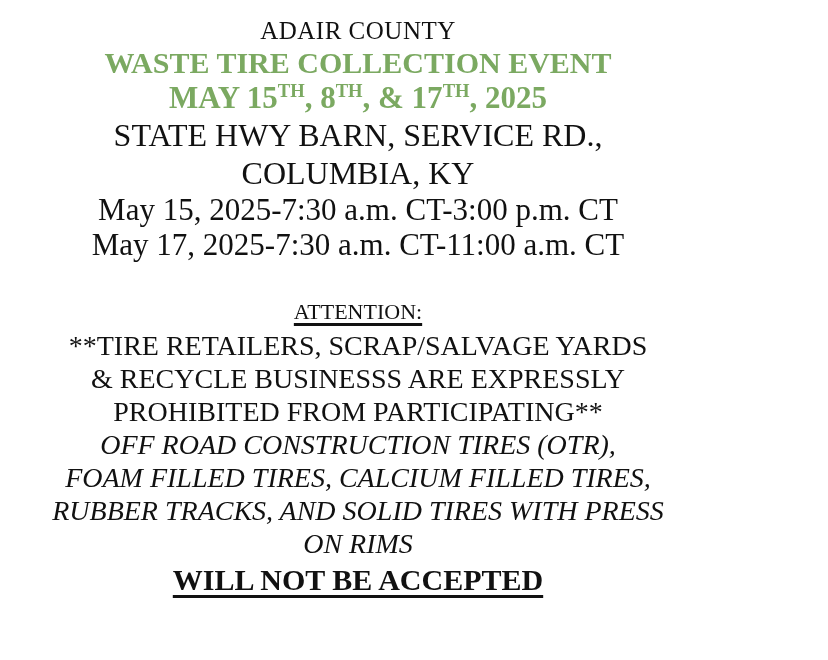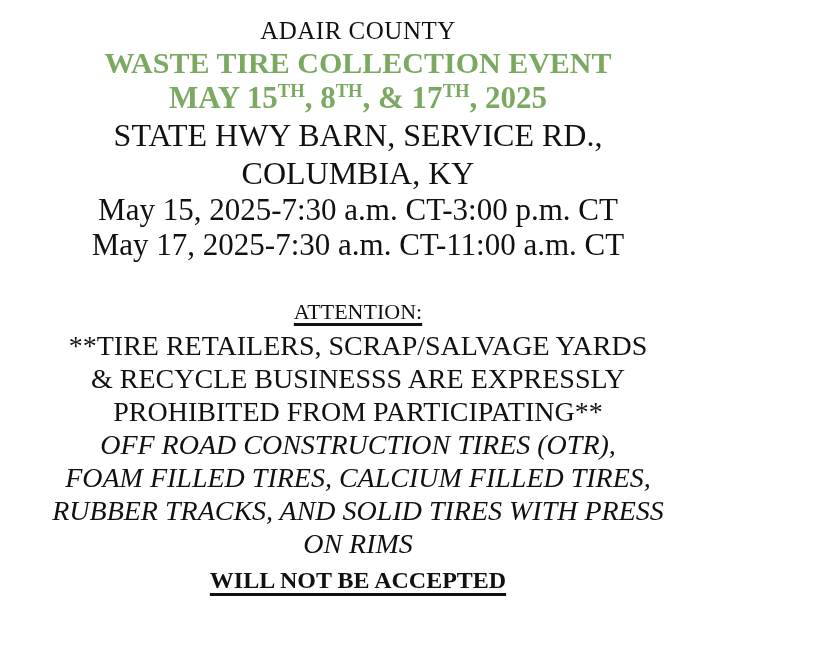--- a/index.html
+++ b/index.html
@@ -21,21 +21,21 @@
   .address { font-size: 32px; line-height: 38px; }
   .schedule{ font-size: 31px; line-height: 35px; }
   .spacer  { height: 32px; }
   .attention {
     font-size: 22px; line-height: 35px; font-weight: 400;
     text-decoration: underline; text-decoration-thickness: 2.5px; text-underline-offset: 4px;
   }
   .prohibited { font-size: 28px; line-height: 33px; font-weight: 400; }
   .excluded   { font-size: 28px; line-height: 33px; font-style: italic; }
   .conclusion {
-    font-size: 24px; line-height: 40px; font-weight: 700;
+    font-size: 30px; line-height: 40px; font-weight: 700;
     text-decoration: underline; text-decoration-thickness: 3px; text-underline-offset: 5px;
   }
 </style>
 </head>
 <body>
 
 <div class="flyer">
 
   <div class="line county">ADAIR COUNTY</div>
 

